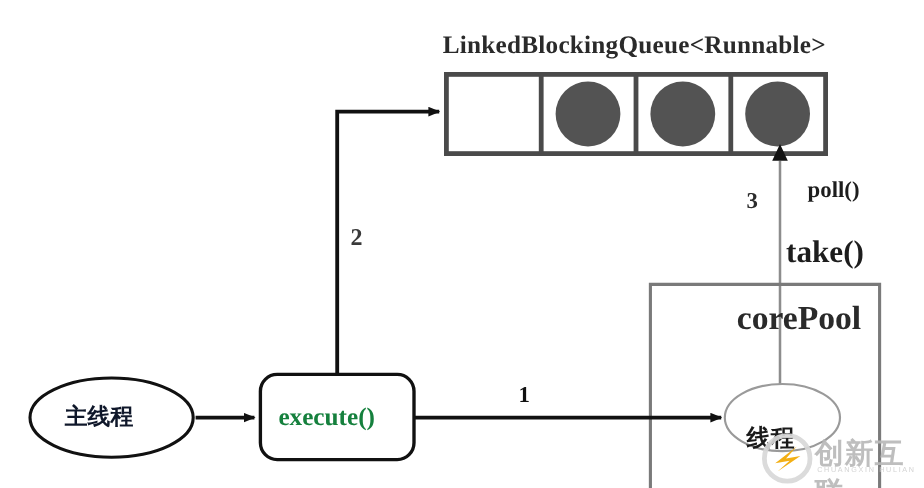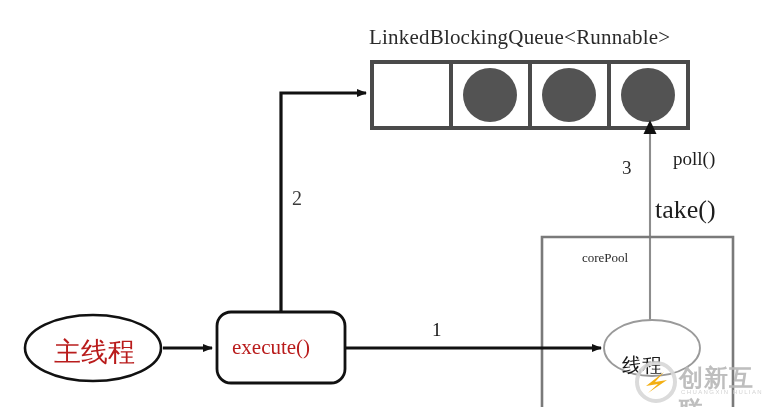--- a/index.html
+++ b/index.html
@@ -20,20 +20,21 @@
     left: 0;
     top: 0;
     width: 770px;
     height: 407px;
   }
   .lbl {
     position: absolute;
     white-space: nowrap;
     color: #1a1a1a;
     font-family: "Liberation Serif", "DejaVu Serif", serif;
+    font-weight: bold;
   }
   .queue-title {
     font-size: 21px;
     left: 369px;
     top: 25px;
     letter-spacing: .2px;
     color: #2a2a2a;
   }
   .lbl-two {
     font-size: 20px;
@@ -60,45 +61,45 @@
     color: #1d1d1d;
     margin-left: 18px;
   }
   .lbl-take {
     font-size: 26px;
     left: 655px;
     top: 195px;
     color: #1d1d1d;
   }
   .lbl-corepool {
-    font-size: 13px;
-    left: 582px;
+    font-size: 28px;
+    left: 614px;
     top: 250px;
     color: #2a2a2a;
   }
   .lbl-main-thread {
-    font-size: 27px;
+    font-size: 19px;
     left: 54px;
     top: 334px;
-    color: #b91c1c;
+    color: #0f172a;
     font-family: "DejaVu Sans", "Liberation Sans", sans-serif;
   }
   .lbl-thread {
     font-size: 20px;
     left: 622px;
     top: 340px;
     color: #1a1a1a;
     font-family: "DejaVu Sans", "Liberation Sans", sans-serif;
     margin-top: 12px;
   }
   .lbl-execute {
     font-size: 21px;
     left: 232px;
     top: 335px;
-    color: #b91c1c;
+    color: #15803d;
   }
   
   #watermark {
     position: absolute;
     left: 634px;
     top: 360px;
     width: 136px;
     height: 47px;
     pointer-events: none;
     opacity: .92;

